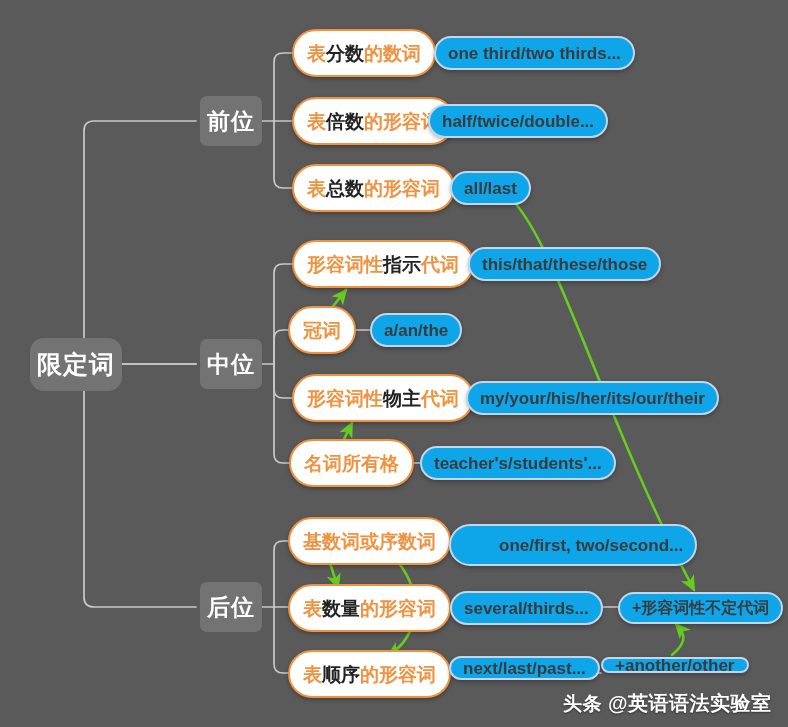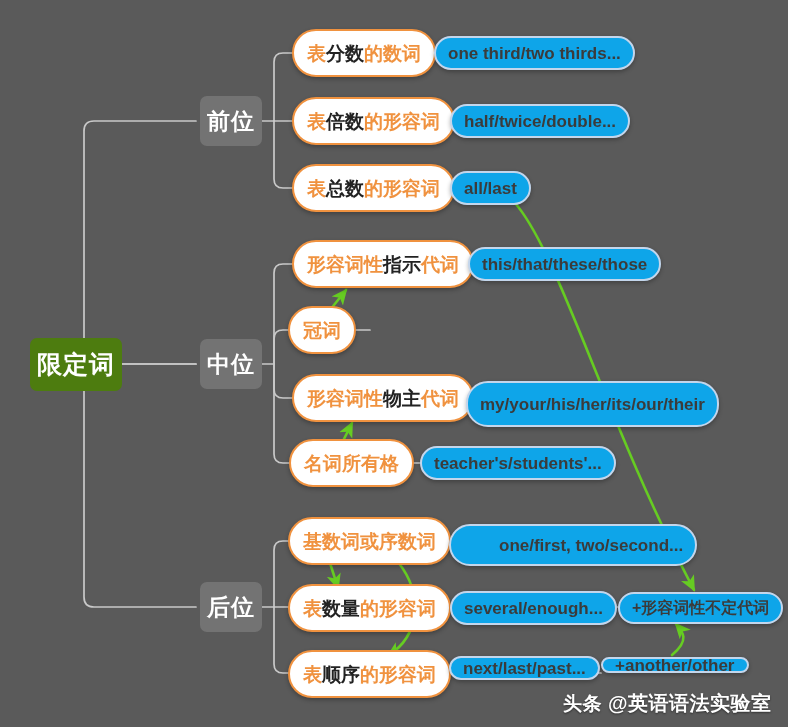--- a/index.html
+++ b/index.html
@@ -26,23 +26,23 @@
     position: absolute;
     box-sizing: border-box;
     display: flex;
     align-items: center;
     justify-content: center;
     white-space: nowrap;
     line-height: 1;
   }
   
   .node.root {
-    background: #4d7c0f;
+    background: #737373;
     color: #ffffff;
-    border-radius: 7px;
+    border-radius: 14px;
     font-size: 25px;
     font-weight: bold;
     letter-spacing: 1px;
   }
   
   .node.branch {
     background: #737373;
     color: #ffffff;
     border-radius: 7px;
     font-size: 23px;
@@ -202,27 +202,28 @@
       <span class="k">数量</span>
       <span class="o">的形容词</span>
   </div>
   <div class="node topic" style="left:288px; top:650px; height:48px;">
     <span class="o">表</span>
       <span class="k">顺序</span>
       <span class="o">的形容词</span>
   </div>
 
   <div class="node example" style="left:434px; top:36px; height:34px;">one third/two thirds...</div>
-  <div class="node example" style="left:450px; top:104px; height:34px;">half/twice/double...</div>
+  <div class="node example" style="left:428px; top:104px; height:34px;">half/twice/double...</div>
   <div class="node example" style="left:450px; top:171px; height:34px;">all/last</div>
   <div class="node example" style="left:468px; top:247px; height:34px;">this/that/these/those</div>
-  <div class="node example" style="left:466px; top:381px; height:46px;">my/your/his/her/its/our/their</div>
+  <div class="node example" style="left:370px; top:313px; height:34px;">a/an/the</div>
+  <div class="node example" style="left:466px; top:381px; height:34px;">my/your/his/her/its/our/their</div>
   <div class="node example" style="left:420px; top:446px; height:34px;">teacher's/students'...</div>
   <div class="node example" style="left:449px; top:524px; height:42px;padding-left:48px;">one/first, two/second...</div>
-  <div class="node example" style="left:450px; top:591px; height:34px;">several/enough...</div>
+  <div class="node example" style="left:450px; top:591px; height:34px;">several/thirds...</div>
   <div class="node example" style="left:449px; top:656px; height:24px;">next/last/past...</div>
 
   <div class="node example cn" style="left:618px; top:592px; height:32px;">+形容词性不定代词</div>
   <div class="node example" style="left:601px; top:657px; height:16px;">+another/other</div>
 
   <div id="watermark" style="left:563px; top:690px;">
     <span>头条</span>
     <span class="at">@英语语法实验室</span>
   </div>
 

